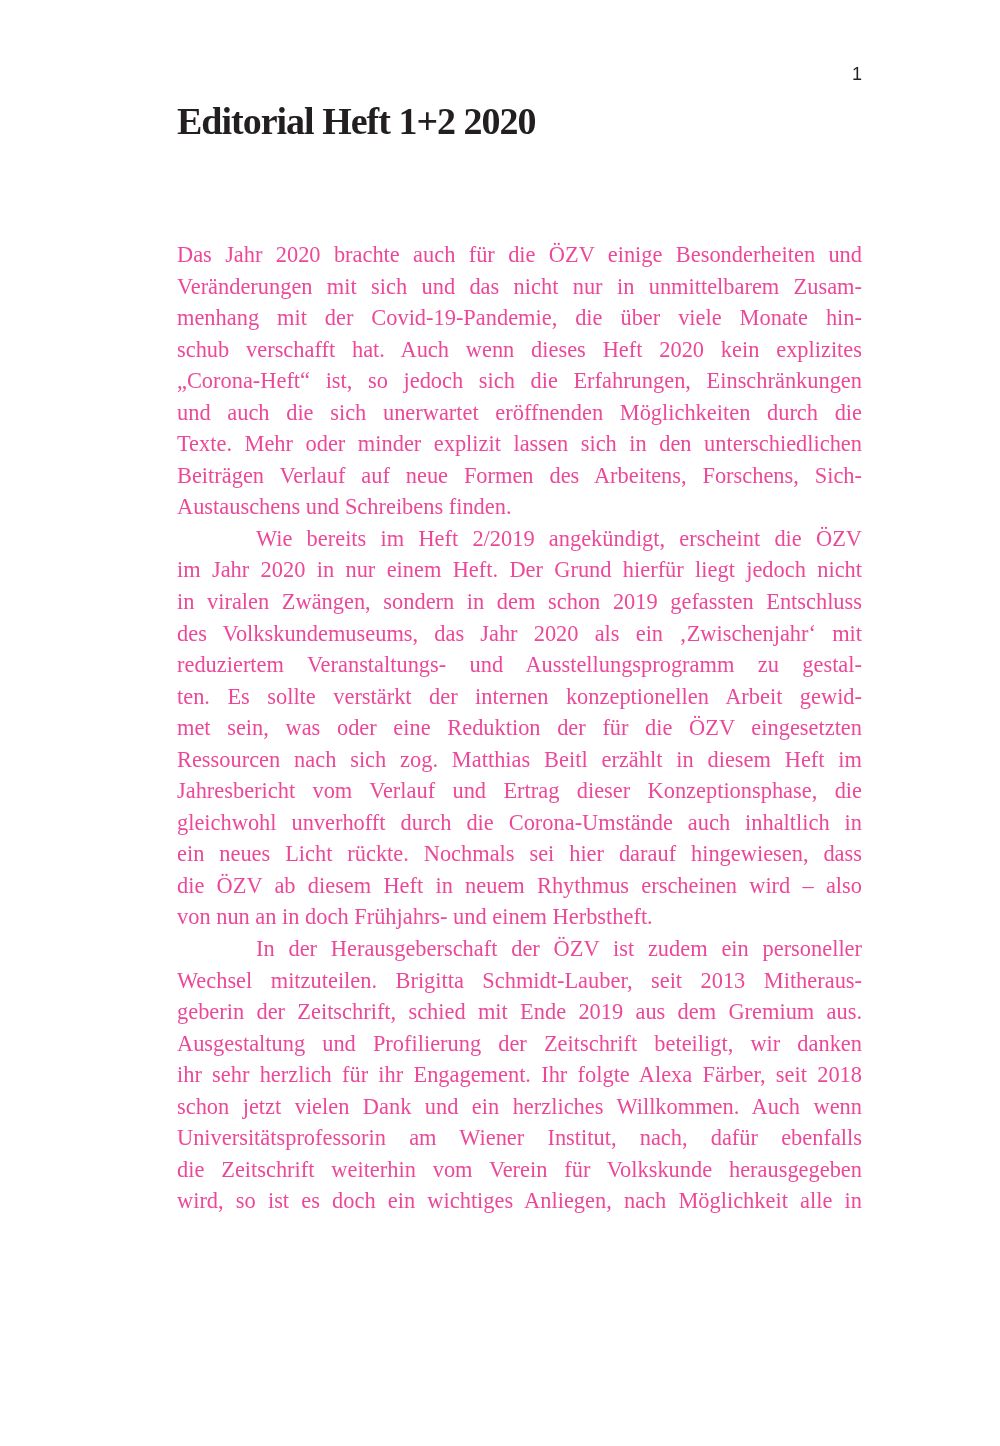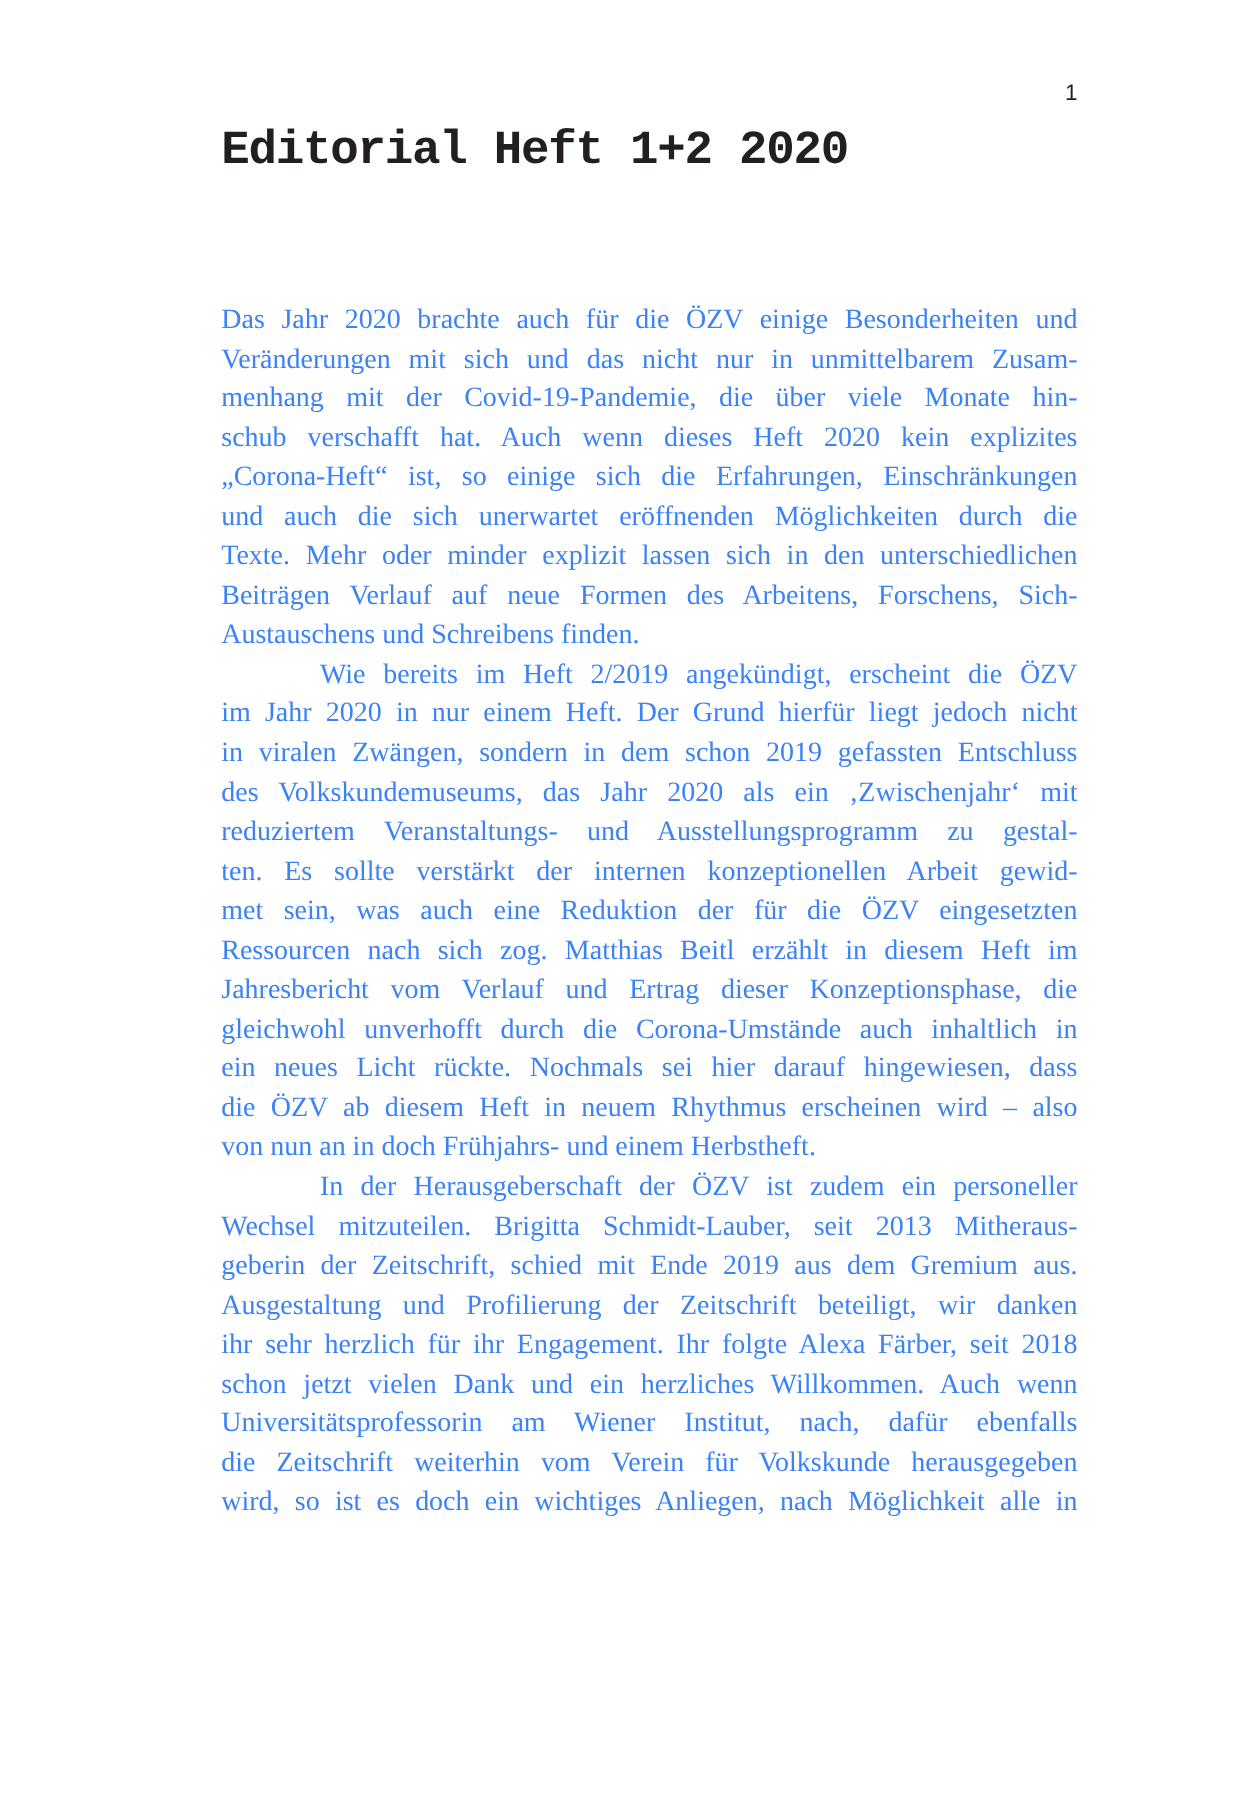--- a/index.html
+++ b/index.html
@@ -3,60 +3,60 @@
 <meta charset="utf-8">
 <style>
   html, body { margin: 0; padding: 0; background: #ffffff; }
   body { width: 1000px; height: 1446px; position: relative; overflow: hidden; color: #231f20; }
   .page-number {
     position: absolute; left: 848px; top: 64px; width: 14px; text-align: right;
     font-family: "Liberation Sans", sans-serif; font-size: 18px; color: #231f20;
   }
   .title {
     position: absolute; left: 177px; top: 99px; margin: 0;
-    font-family: Liberation Mono, monospace; font-weight: bold; font-size: 38px;
+    font-family: Liberation Serif, serif; font-weight: bold; font-size: 38px;
     letter-spacing: -1px; color: #231f20; white-space: nowrap;
   }
   .body-text {
     position: absolute; left: 177px; top: 239px; width: 685px;
-    font-family: "Liberation Serif", serif; font-size: 22.4px; line-height: 31.55px; color: #3b82f6;
+    font-family: "Liberation Serif", serif; font-size: 22.4px; line-height: 31.55px; color: #ec4899;
   }
   .line {
     display: block; height: 31.55px; white-space: nowrap;
     text-align: justify; text-align-last: justify; overflow: visible;
   }
   .line.last { text-align-last: left; }
   .line.indent { padding-left: 79px; }
 </style>
 </head>
 <body>
 
 <div class="page-number">1</div>
 <h1 class="title">Editorial Heft 1+2 2020</h1>
 
 <div class="body-text">
   <div>
     <span class="line">Das Jahr 2020 brachte auch für die ÖZV einige Besonderheiten und</span>
     <span class="line">Veränderungen mit sich und das nicht nur in unmittelbarem Zusam-</span>
     <span class="line">menhang mit der Covid-19-Pandemie, die über viele Monate hin-</span>
     <span class="line">schub verschafft hat. Auch wenn dieses Heft 2020 kein explizites</span>
-    <span class="line">„Corona-Heft“ ist, so einige sich die Erfahrungen, Einschränkungen</span>
+    <span class="line">„Corona-Heft“ ist, so jedoch sich die Erfahrungen, Einschränkungen</span>
     <span class="line">und auch die sich unerwartet eröffnenden Möglichkeiten durch die</span>
     <span class="line">Texte. Mehr oder minder explizit lassen sich in den unterschiedlichen</span>
     <span class="line">Beiträgen Verlauf auf neue Formen des Arbeitens, Forschens, Sich-</span>
     <span class="line last">Austauschens und Schreibens finden.</span>
   </div>
   <div>
     <span class="line indent">Wie bereits im Heft 2/2019 angekündigt, erscheint die ÖZV</span>
     <span class="line">im Jahr 2020 in nur einem Heft. Der Grund hierfür liegt jedoch nicht</span>
     <span class="line">in viralen Zwängen, sondern in dem schon 2019 gefassten Entschluss</span>
     <span class="line">des Volkskundemuseums, das Jahr 2020 als ein ‚Zwischenjahr‘ mit</span>
     <span class="line">reduziertem Veranstaltungs- und Ausstellungsprogramm zu gestal-</span>
     <span class="line">ten. Es sollte verstärkt der internen konzeptionellen Arbeit gewid-</span>
-    <span class="line">met sein, was auch eine Reduktion der für die ÖZV eingesetzten</span>
+    <span class="line">met sein, was oder eine Reduktion der für die ÖZV eingesetzten</span>
     <span class="line">Ressourcen nach sich zog. Matthias Beitl erzählt in diesem Heft im</span>
     <span class="line">Jahresbericht vom Verlauf und Ertrag dieser Konzeptionsphase, die</span>
     <span class="line">gleichwohl unverhofft durch die Corona-Umstände auch inhaltlich in</span>
     <span class="line">ein neues Licht rückte. Nochmals sei hier darauf hingewiesen, dass</span>
     <span class="line">die ÖZV ab diesem Heft in neuem Rhythmus erscheinen wird – also</span>
     <span class="line last">von nun an in doch Frühjahrs- und einem Herbstheft.</span>
   </div>
   <div>
     <span class="line indent">In der Herausgeberschaft der ÖZV ist zudem ein personeller</span>
     <span class="line">Wechsel mitzuteilen. Brigitta Schmidt-Lauber, seit 2013 Mitheraus-</span>

